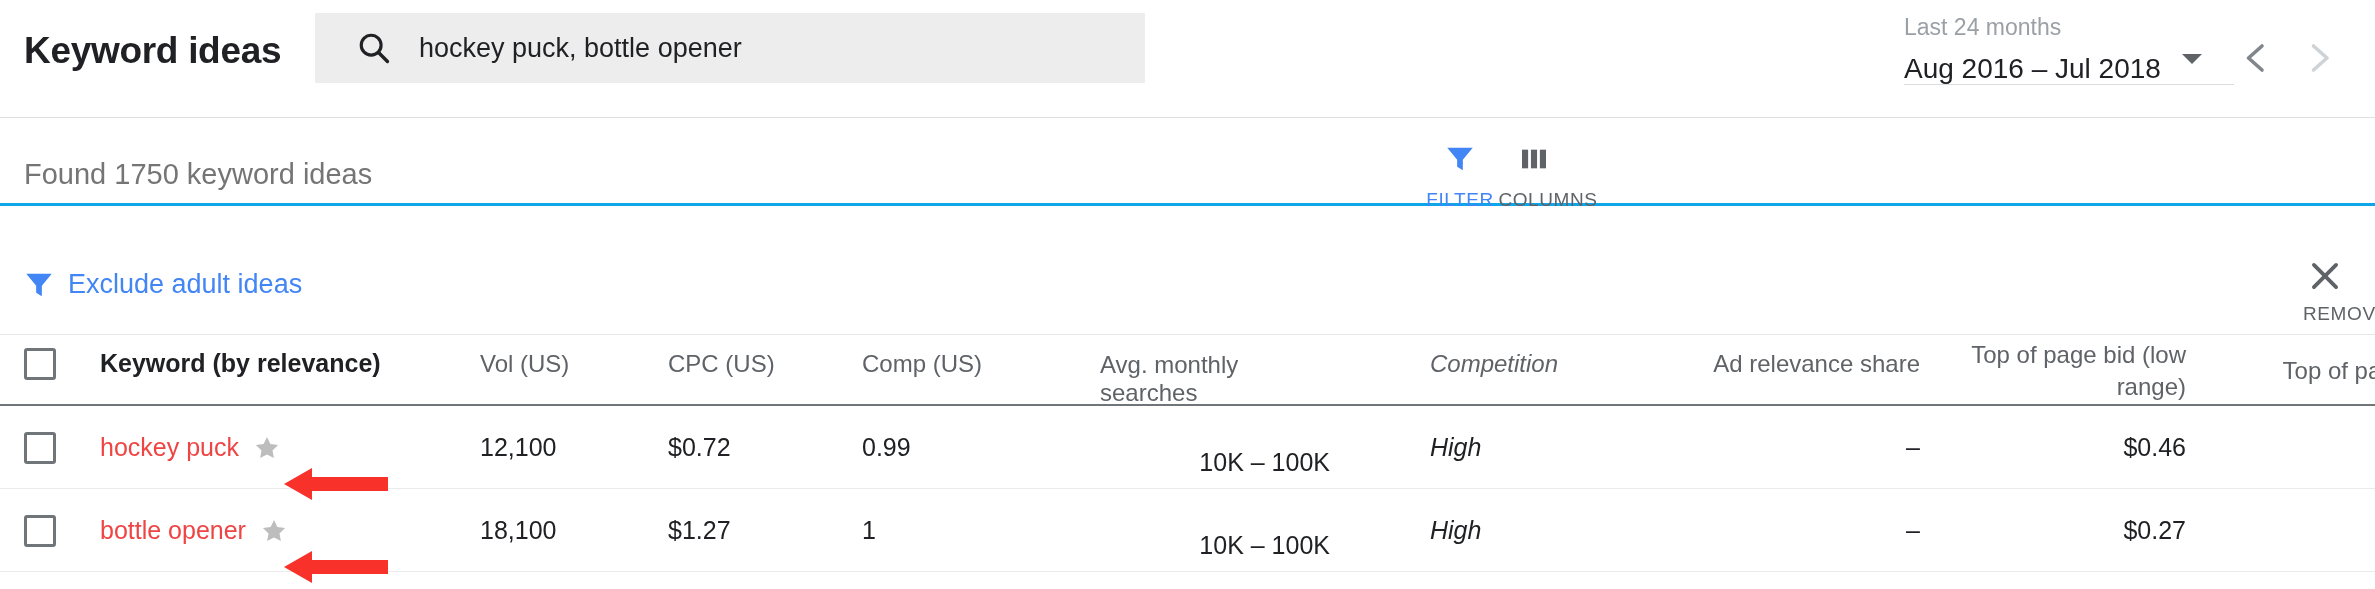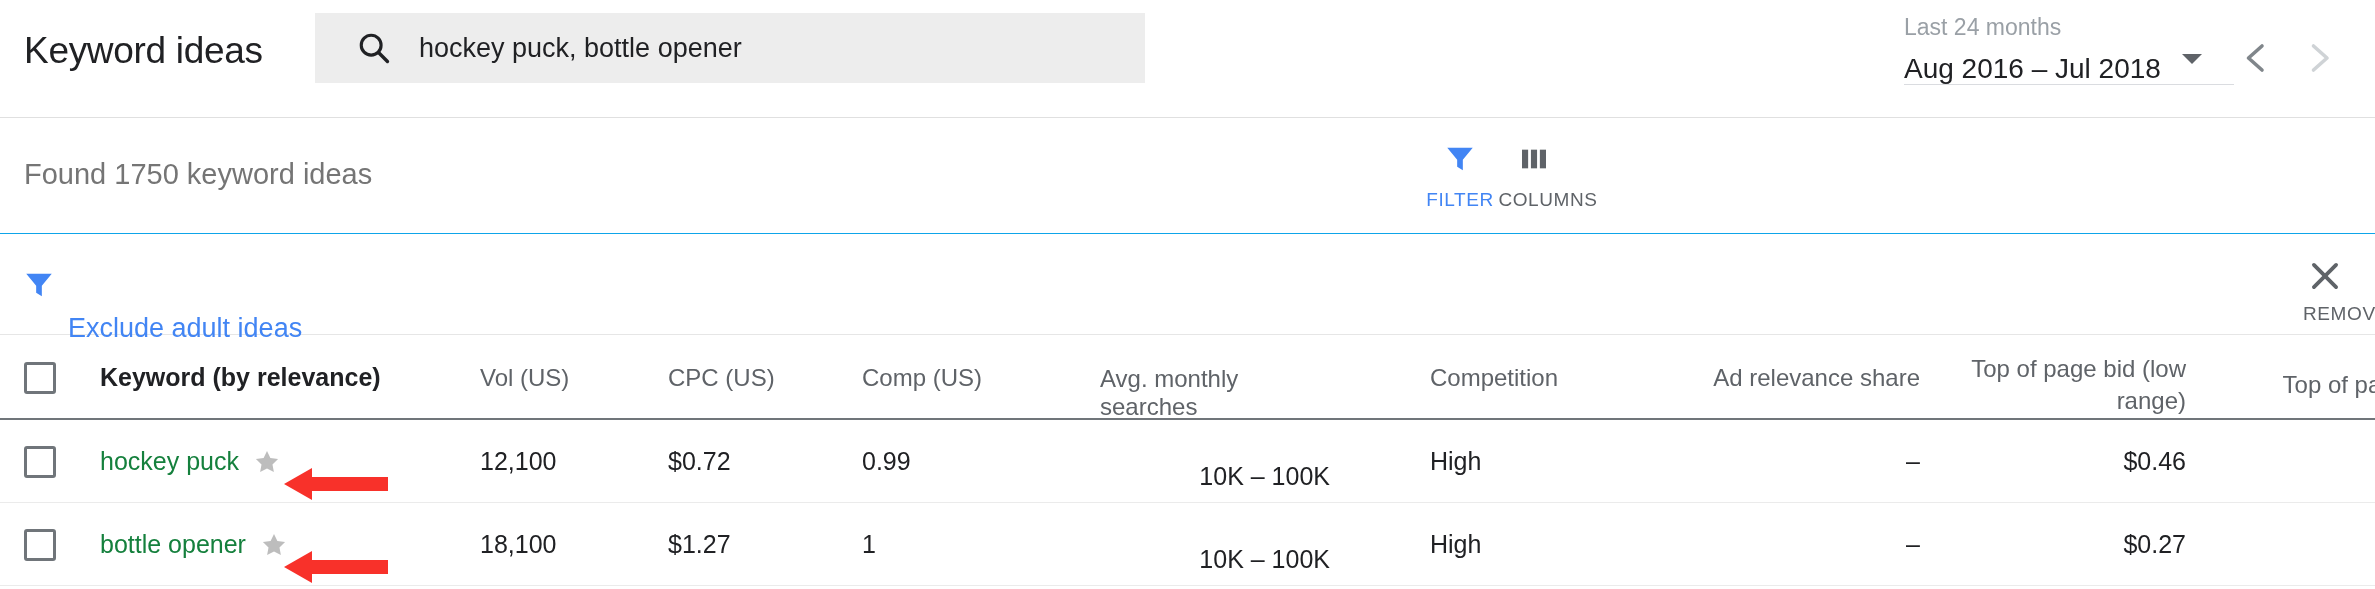--- a/index.html
+++ b/index.html
@@ -13,21 +13,21 @@
   }
   .page { position: relative; width: 2375px; height: 589px; background: #fff; }
 
   
   .topbar {
     position: absolute; left: 0; top: 0; width: 2375px; height: 118px;
     border-bottom: 1px solid #e0e0e0;
   }
   .page-title {
     position: absolute; left: 24px; top: 30px;
-    font-size: 37px; font-weight: 400; letter-spacing: -0.3px; color: #202124;
+    font-size: 37px; font-weight: 700; letter-spacing: -0.3px; color: #202124;
     white-space: nowrap;
   }
   .searchbox {
     position: absolute; left: 315px; top: 13px; width: 830px; height: 70px;
     background: #ededed; display: flex; align-items: center;
   }
   .search-icon { margin-left: 42px; width: 34px; height: 34px; flex: none; }
   .search-value {
     margin-left: 28px; font-size: 27px; color: #202124; white-space: nowrap;
   }
@@ -46,22 +46,22 @@
   }
   .dr-underline {
     position: absolute; left: 1904px; top: 84px; width: 330px; height: 1px; background: #dadce0;
   }
   .dr-caret { position: absolute; left: 2180px; top: 52px; width: 24px; height: 14px; }
   .nav-prev { position: absolute; left: 2238px; top: 40px; width: 36px; height: 36px; cursor: pointer; }
   .nav-next { position: absolute; left: 2300px; top: 40px; width: 36px; height: 36px; cursor: pointer; }
 
   
   .foundbar {
-    position: absolute; left: 0; top: 119px; width: 2375px; height: 115px;
-    border-bottom: 1px solid #0ea5e9;
+    position: absolute; left: 0; top: 119px; width: 2375px; height: 87px;
+    border-bottom: 3px solid #0ea5e9;
     text-align: center;
   }
   .found-text {
     position: absolute; left: 24px; top: 39px;
     font-size: 29px; color: #757575; white-space: nowrap;
   }
   .tool-btn {
     position: absolute; top: 20px; width: 130px;
     display: flex; flex-direction: column; align-items: center; cursor: pointer;
   }
@@ -75,62 +75,62 @@
   #columns-btn .tlabel { color: #5f6368; padding-left: 28px; }
 
   
   .chipbar {
     position: absolute; left: 0; top: 235px; width: 2375px; height: 100px;
     border-bottom: 1px solid #e6e6e6;
   }
   .chip-filter-icon { position: absolute; left: 22px; top: 33px; }
   .chip-link {
     position: absolute; left: 68px; top: 34px;
-    font-size: 27px; color: #4285f4; white-space: nowrap; cursor: pointer; margin-top: 44px;
+    font-size: 27px; color: #4285f4; white-space: nowrap; cursor: pointer;
   }
   .remove-btn {
     position: absolute; left: 2303px; top: 22px; width: 130px;
     display: flex; flex-direction: column; align-items: flex-start; cursor: pointer;
   }
   .remove-btn .ticon { width: 44px; display: flex; align-items: center; justify-content: center; }
   .remove-btn .tlabel {
     margin-top: 8px; font-size: 19px; letter-spacing: 0.6px; color: #5f6368; white-space: nowrap;
   }
 
   
-  .table { position: absolute; left: 0; top: 336px; width: 2115px; }
+  .table { position: absolute; left: 0; top: 322px; width: 2115px; }
   .trow { position: relative; width: 2375px; height: 83px; }
   .thead { height: 84px; border-bottom: 2px solid #70757a; }
   .tbodyrow { height: 83px; border-bottom: 1px solid #ebebeb; }
 
   .cell { position: absolute; top: 0; height: 83px; display: flex; align-items: center; }
   .cell-r { justify-content: flex-end; }
   .th { font-size: 24px; color: #5f6368; }
   .th-key { font-size: 25px; color: #202124; font-weight: 700; }
   .td { font-size: 25px; color: #202124; }
 
   .c-check { left: 24px; width: 44px; }
   .c-key   { left: 100px; width: 370px; }
   .c-vol   { left: 480px; width: 180px; }
   .c-cpc   { left: 668px; width: 180px; }
   .c-comp  { left: 862px; width: 200px; }
   .c-avg   { left: 1100px; width: 230px; margin-top: 15px; }
-  .c-compe { left: 1430px; width: 230px; }
+  .c-compe { left: 1430px; width: 230px; font-style: italic; }
   .c-ad    { left: 1660px; width: 260px; }
   .c-bidlo { left: 1940px; width: 246px; }
   .c-bidhi { left: 2256px; width: 200px; }
 
   .th.multiline { align-items: center; text-align: right; display: block; padding-top: 14px; line-height: 32px; }
 
   .checkbox {
     width: 32px; height: 32px; border: 3px solid #70757a; border-radius: 3px;
     background: #fff; cursor: pointer;
   }
   .kw-wrap { display: flex; align-items: center; }
-  .kw-text { font-size: 25px; color: #15803d; white-space: nowrap; }
+  .kw-text { font-size: 25px; color: #ef4444; white-space: nowrap; }
   .star-icon { margin-left: 14px; width: 28px; height: 28px; flex: none; cursor: pointer; }
 
   
   .ann-arrow { position: absolute; pointer-events: none; }
 </style>
 </head>
 <body>
 
 <div class="page">
 

